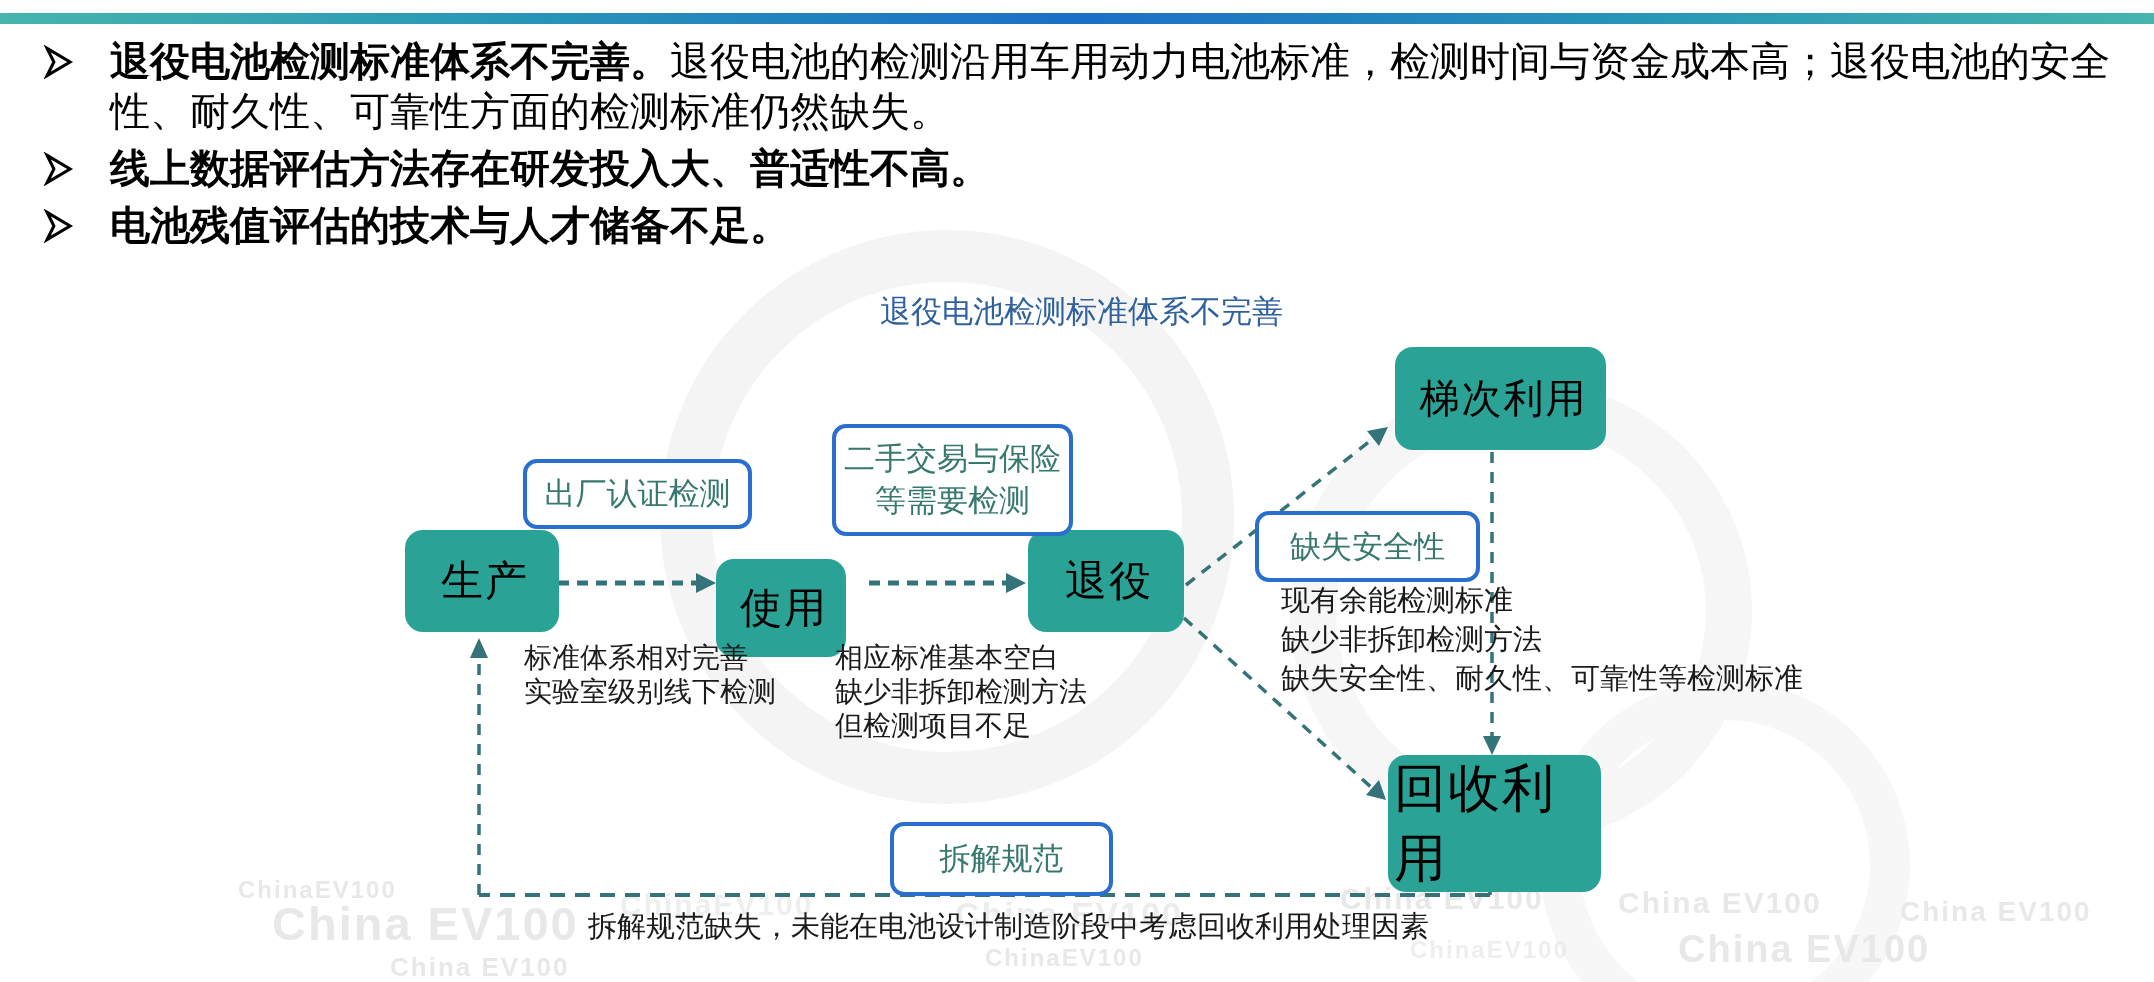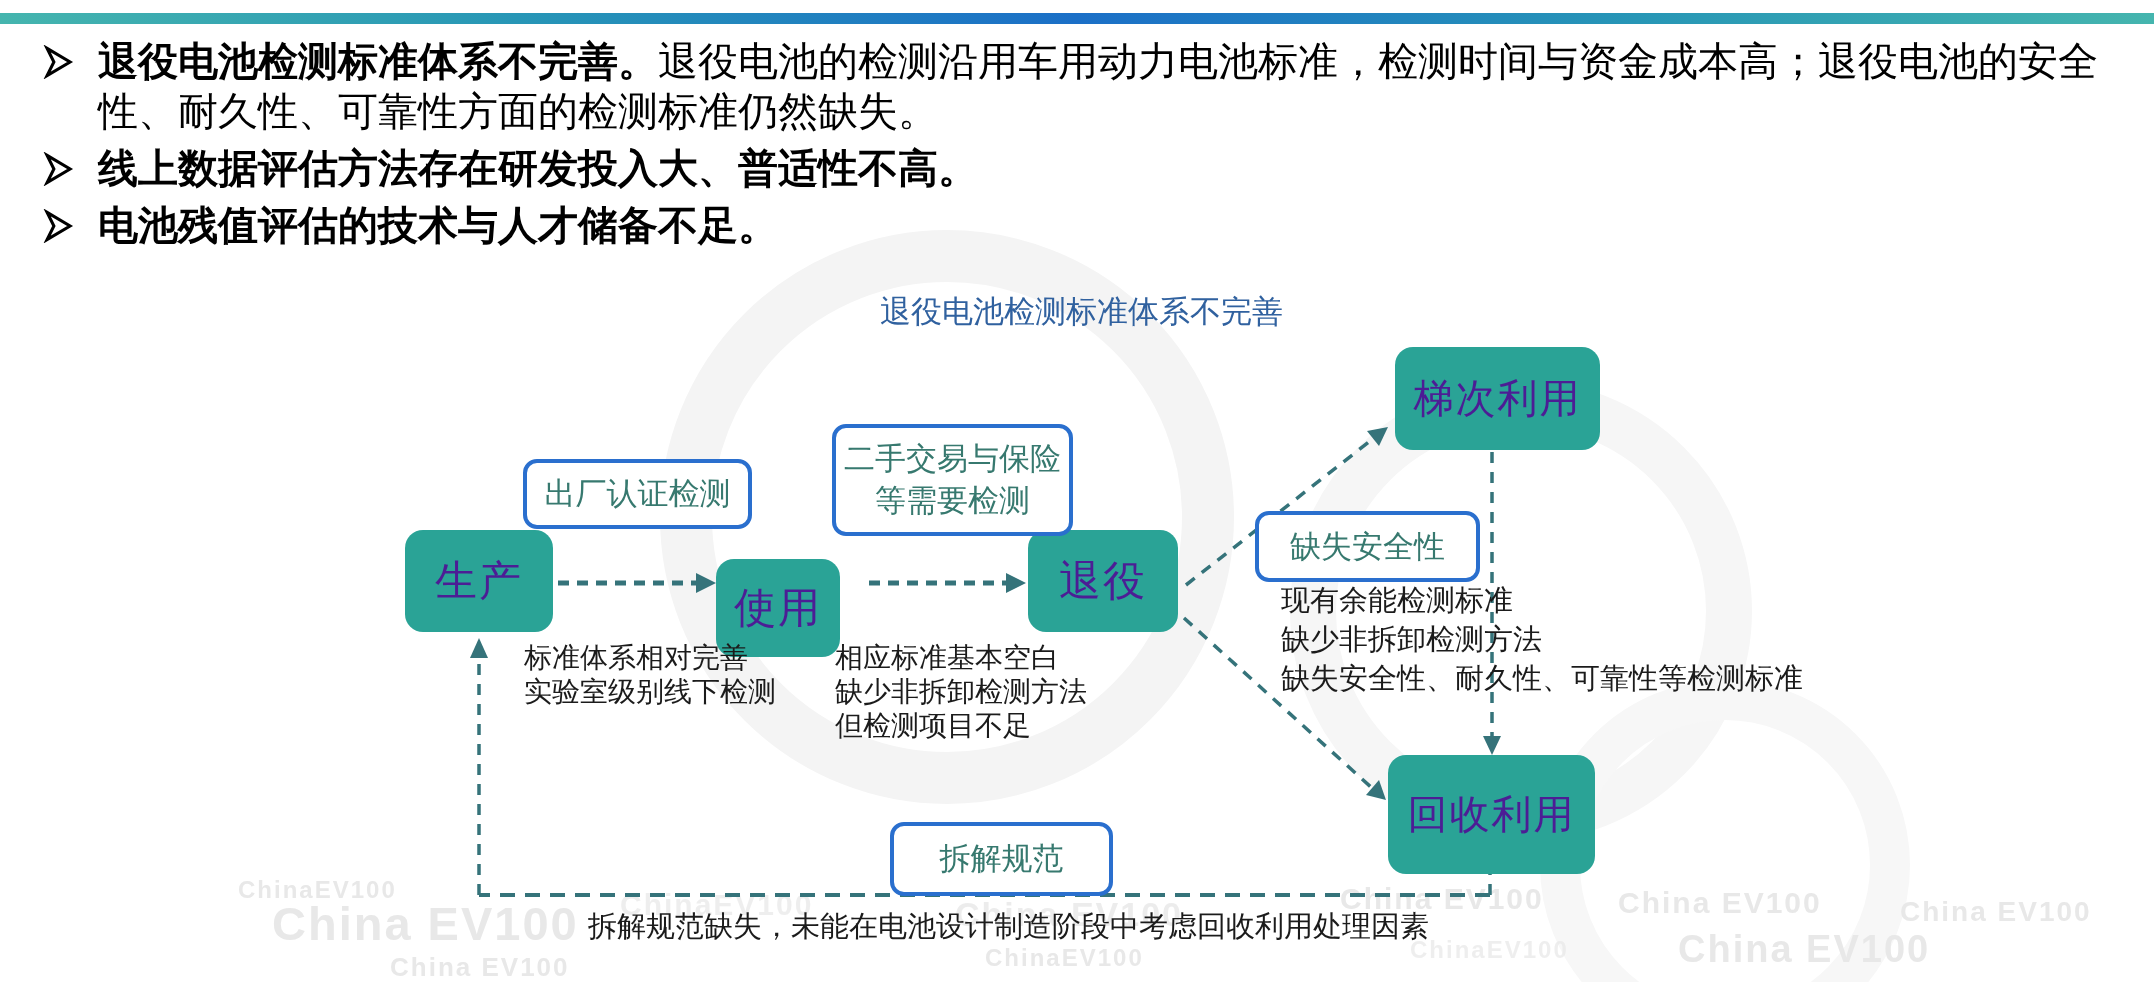--- a/index.html
+++ b/index.html
@@ -4,40 +4,40 @@
 <style>
   html,body{margin:0;padding:0;}
   body{
     width:2154px;height:982px;position:relative;background:#ffffff;overflow:hidden;
     font-family:"Liberation Sans","DejaVu Sans",sans-serif;
   }
   .topbar{position:absolute;top:13px;left:0;width:2154px;height:11px;
     background:linear-gradient(90deg,#45b5ae 0%,#2796b6 24%,#1b6fc7 50%,#2796b6 76%,#45b5ae 100%);}
   
   .bullets{position:absolute;left:42px;top:36px;width:2086px;}
-  .bullet{display:flex;gap:20px;margin-bottom:7px;}
+  .bullet{display:flex;gap:32px;margin-bottom:7px;}
   .bullet .marker{flex:0 0 36px;padding-top:9px;}
   .bullet .btext{font-size:40px;line-height:50px;color:#000;}
   .lead{font-weight:bold;}
   
   .ring{position:absolute;border-radius:50%;z-index:0;}
   .r1{left:660px;top:230px;width:470px;height:470px;border:52px solid #f4f4f4;}
   .r2{left:1290px;top:380px;width:370px;height:370px;border:46px solid #f6f6f6;}
   .r3{left:1540px;top:680px;width:290px;height:290px;border:40px solid #f7f7f7;}
   .wm{position:absolute;color:#e8e8e8;white-space:nowrap;letter-spacing:2px;z-index:0;font-weight:bold;}
   
   .dg-title{position:absolute;left:880px;top:291px;font-size:31px;font-weight:normal;color:#30619f;white-space:nowrap;z-index:3;}
   .connectors{position:absolute;left:0;top:0;z-index:1;}
-  .node{position:absolute;background:#2aa396;color:#4c1d95;border-radius:18px;
-    display:flex;align-items:center;justify-content:center;z-index:2;font-size:42px;letter-spacing:2px;}
+  .node{position:absolute;background:#2aa396;color:#000000;border-radius:18px;
+    display:flex;align-items:center;justify-content:center;z-index:2;font-size:42px;letter-spacing:2px;padding-left:6px;}
   .n-production{left:405px;top:530px;width:148px;height:102px;}
   .n-use{left:716px;top:559px;width:124px;height:98px;}
   .n-retire{left:1028px;top:530px;width:150px;height:102px;}
   .n-cascade{left:1395px;top:347px;width:205px;height:103px;font-size:40px;}
-  .n-recycle{left:1388px;top:755px;width:207px;height:119px;font-size:40px;}
+  .n-recycle{left:1388px;top:755px;width:207px;height:137px;font-size:52px;}
   .labelbox{position:absolute;background:#fff;border:4px solid #2a6fce;border-radius:14px;
     display:flex;align-items:center;justify-content:center;text-align:center;
     font-size:31px;color:#37796f;line-height:1.35;z-index:2;}
   .l-factory{left:523px;top:459px;width:221px;height:62px;}
   .l-secondhand{left:832px;top:424px;width:229px;height:104px;padding:0 2px;}
   .l-tech{left:1255px;top:511px;width:217px;height:63px;}
   .l-dismantle{left:890px;top:822px;width:215px;height:66px;}
   .note{position:absolute;font-size:28px;color:#1b1b1b;line-height:34px;white-space:nowrap;z-index:2;}
   .note-prod-use{left:524px;top:641px;}
   .note-use-retire{left:835px;top:641px;}

